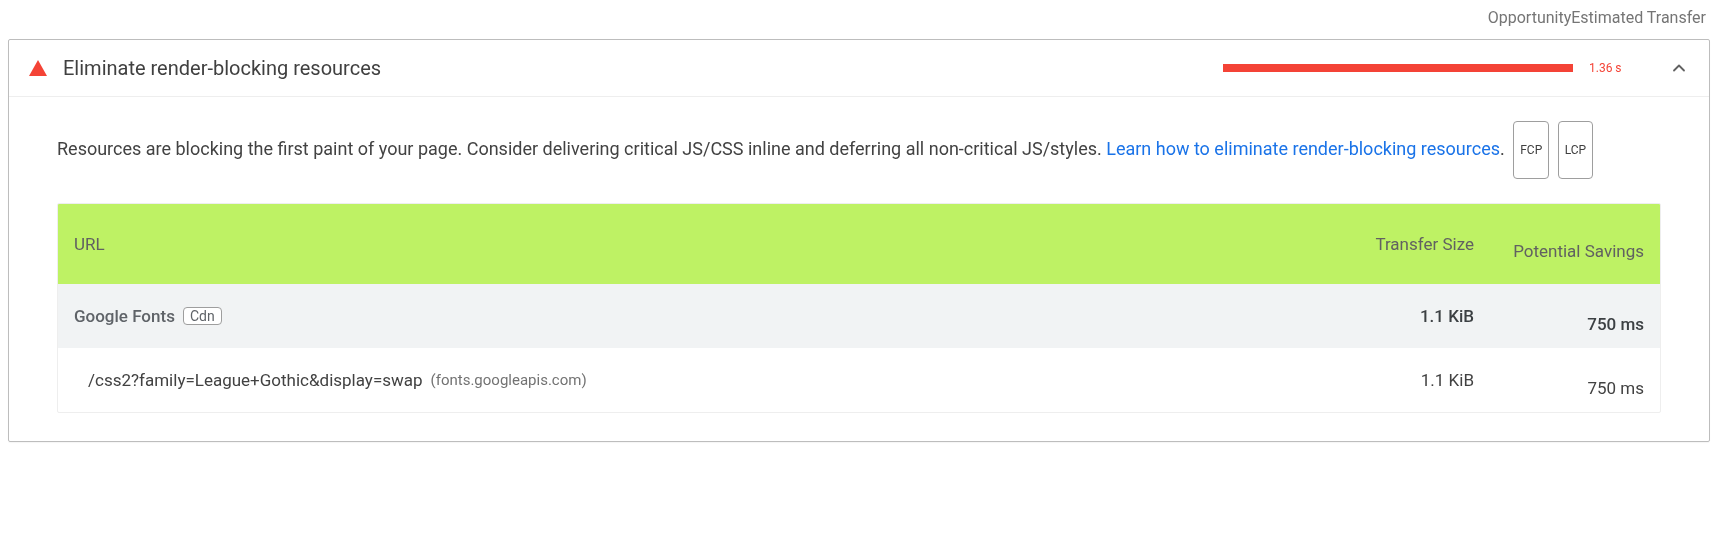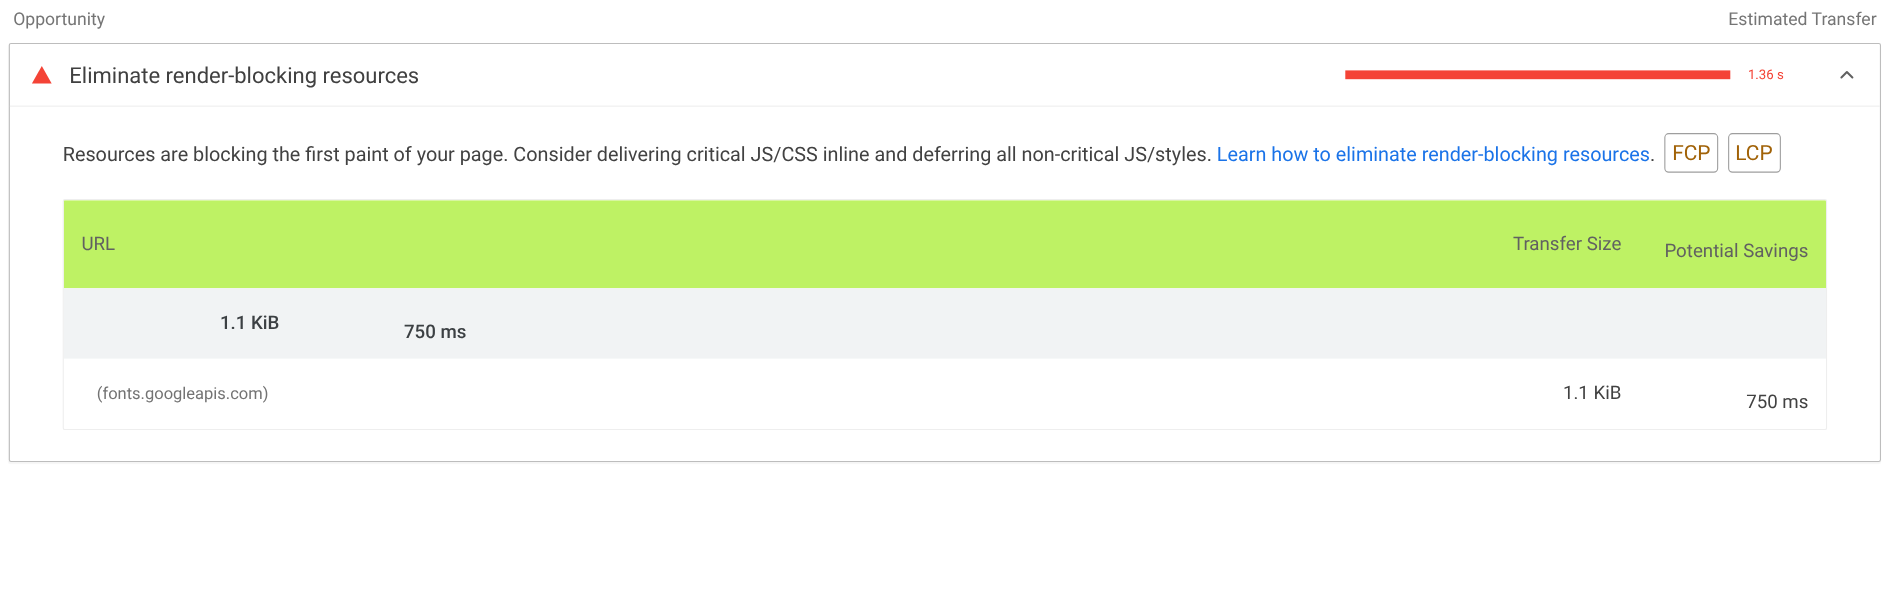--- a/index.html
+++ b/index.html
@@ -9,21 +9,21 @@
     }
     body {
       font-family: Roboto, -apple-system, BlinkMacSystemFont, "Segoe UI", Helvetica, Arial, sans-serif;
       background: #fff;
       color: #212121;
       font-size: 14px;
       padding: 8px;
     }
     .header-row {
       display: flex;
-      justify-content: space-between;
+      justify-content: flex-end;
       color: #757575;
       font-size: 16px;
       padding: 0 4px 12px 4px;
       font-weight: 400;
     }
     .audit-card {
       border: 1px solid #bdbdbd;
       border-radius: 2px;
       box-shadow: 0 1px 1px rgba(0,0,0,0.04);
     }
@@ -82,23 +82,23 @@
       margin-bottom: 24px;
     }
     .description .link {
       color: #1a73e8;
       cursor: pointer;
     }
     .badge {
       display: inline-block;
       border: 1px solid #9e9e9e;
       border-radius: 4px;
-      padding: 1px 6px;
-      font-size: 19px;
-      color: #a16207;
+      padding: 18px 6px;
+      font-size: 12px;
+      color: #404040;
       background: #fff;
       margin-left: 4px;
       vertical-align: 1px;
     }
     .res-table {
       border: 1px solid #eeeeee;
       border-radius: 2px;
       overflow: hidden;
     }
     .res-row {
@@ -190,26 +190,31 @@
     </p>
 
     <div class="res-table">
       <div class="res-row res-header">
         <div class="col-url">URL</div>
         <div class="col-size">Transfer Size</div>
         <div class="col-savings">Potential Savings</div>
       </div>
 
       <div class="res-row res-group">
+        <div class="col-url">
+          <span>Google Fonts</span>
+          <span class="small-badge">Cdn</span>
+        </div>
         <div class="col-size bold">1.1 KiB</div>
         <div class="col-savings bold">750 ms</div>
       </div>
 
       <div class="res-row res-data">
         <div class="col-url">
+          <span>/css2?family=League+Gothic&amp;display=swap</span>
           <span class="domain">(fonts.googleapis.com)</span>
         </div>
         <div class="col-size">1.1 KiB</div>
         <div class="col-savings">750 ms</div>
       </div>
     </div>
   </div>
 
 </div>
 

